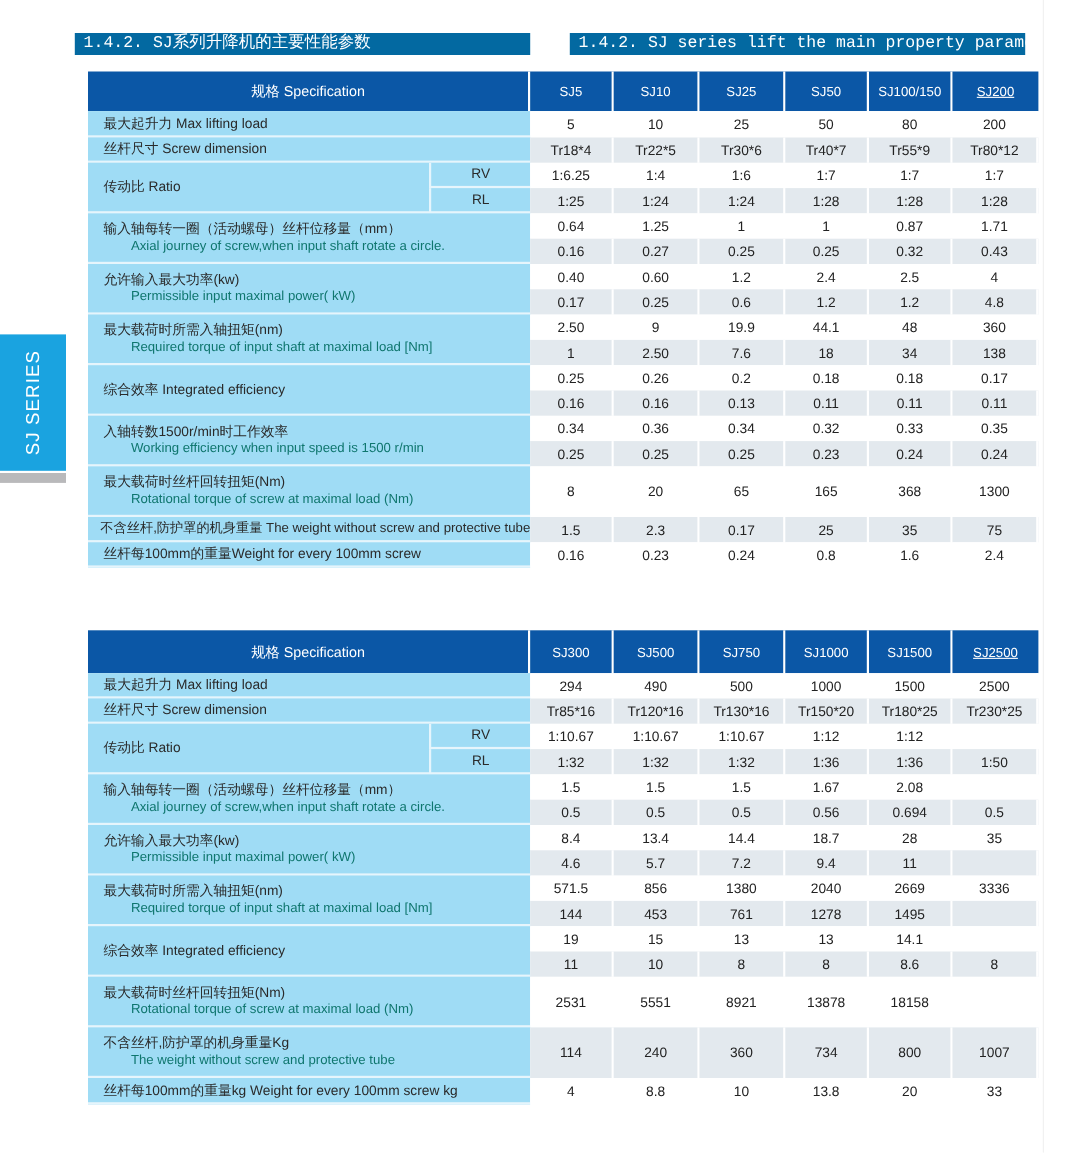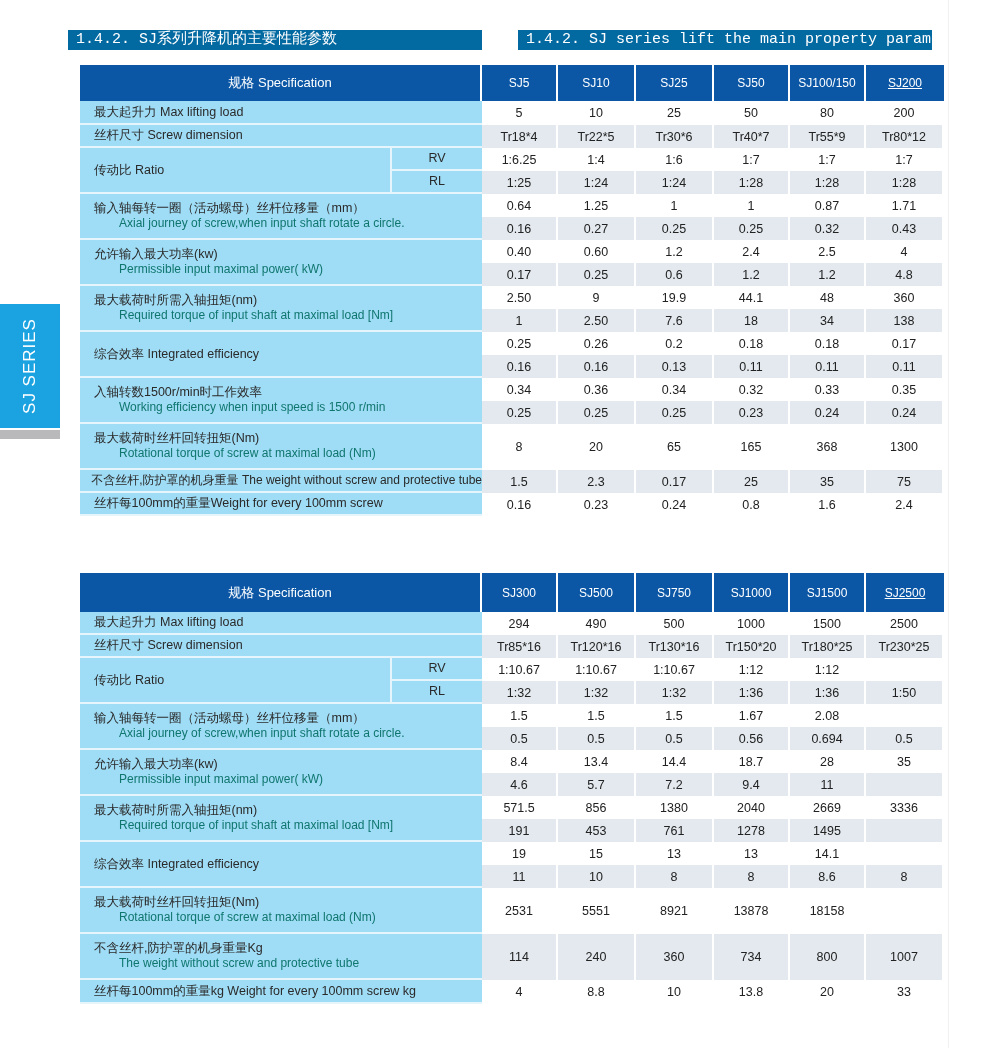--- a/index.html
+++ b/index.html
@@ -345,21 +345,21 @@
       <div class="en">Required torque of input shaft at maximal load [Nm]</div>
     </td>
     <td class="v">571.5</td>
     <td class="v">856</td>
     <td class="v">1380</td>
     <td class="v">2040</td>
     <td class="v">2669</td>
     <td class="v">3336</td>
   </tr>
   <tr class="g" style="height:23px">
-    <td class="v">191</td>
+    <td class="v">144</td>
     <td class="v">453</td>
     <td class="v">761</td>
     <td class="v">1278</td>
     <td class="v">1495</td>
     <td class="v"></td>
   </tr>
   <tr class="w" style="height:23px">
     <td rowspan="2" colspan="2" class="lbl">综合效率  Integrated efficiency</td>
     <td class="v">19</td>
     <td class="v">15</td>

